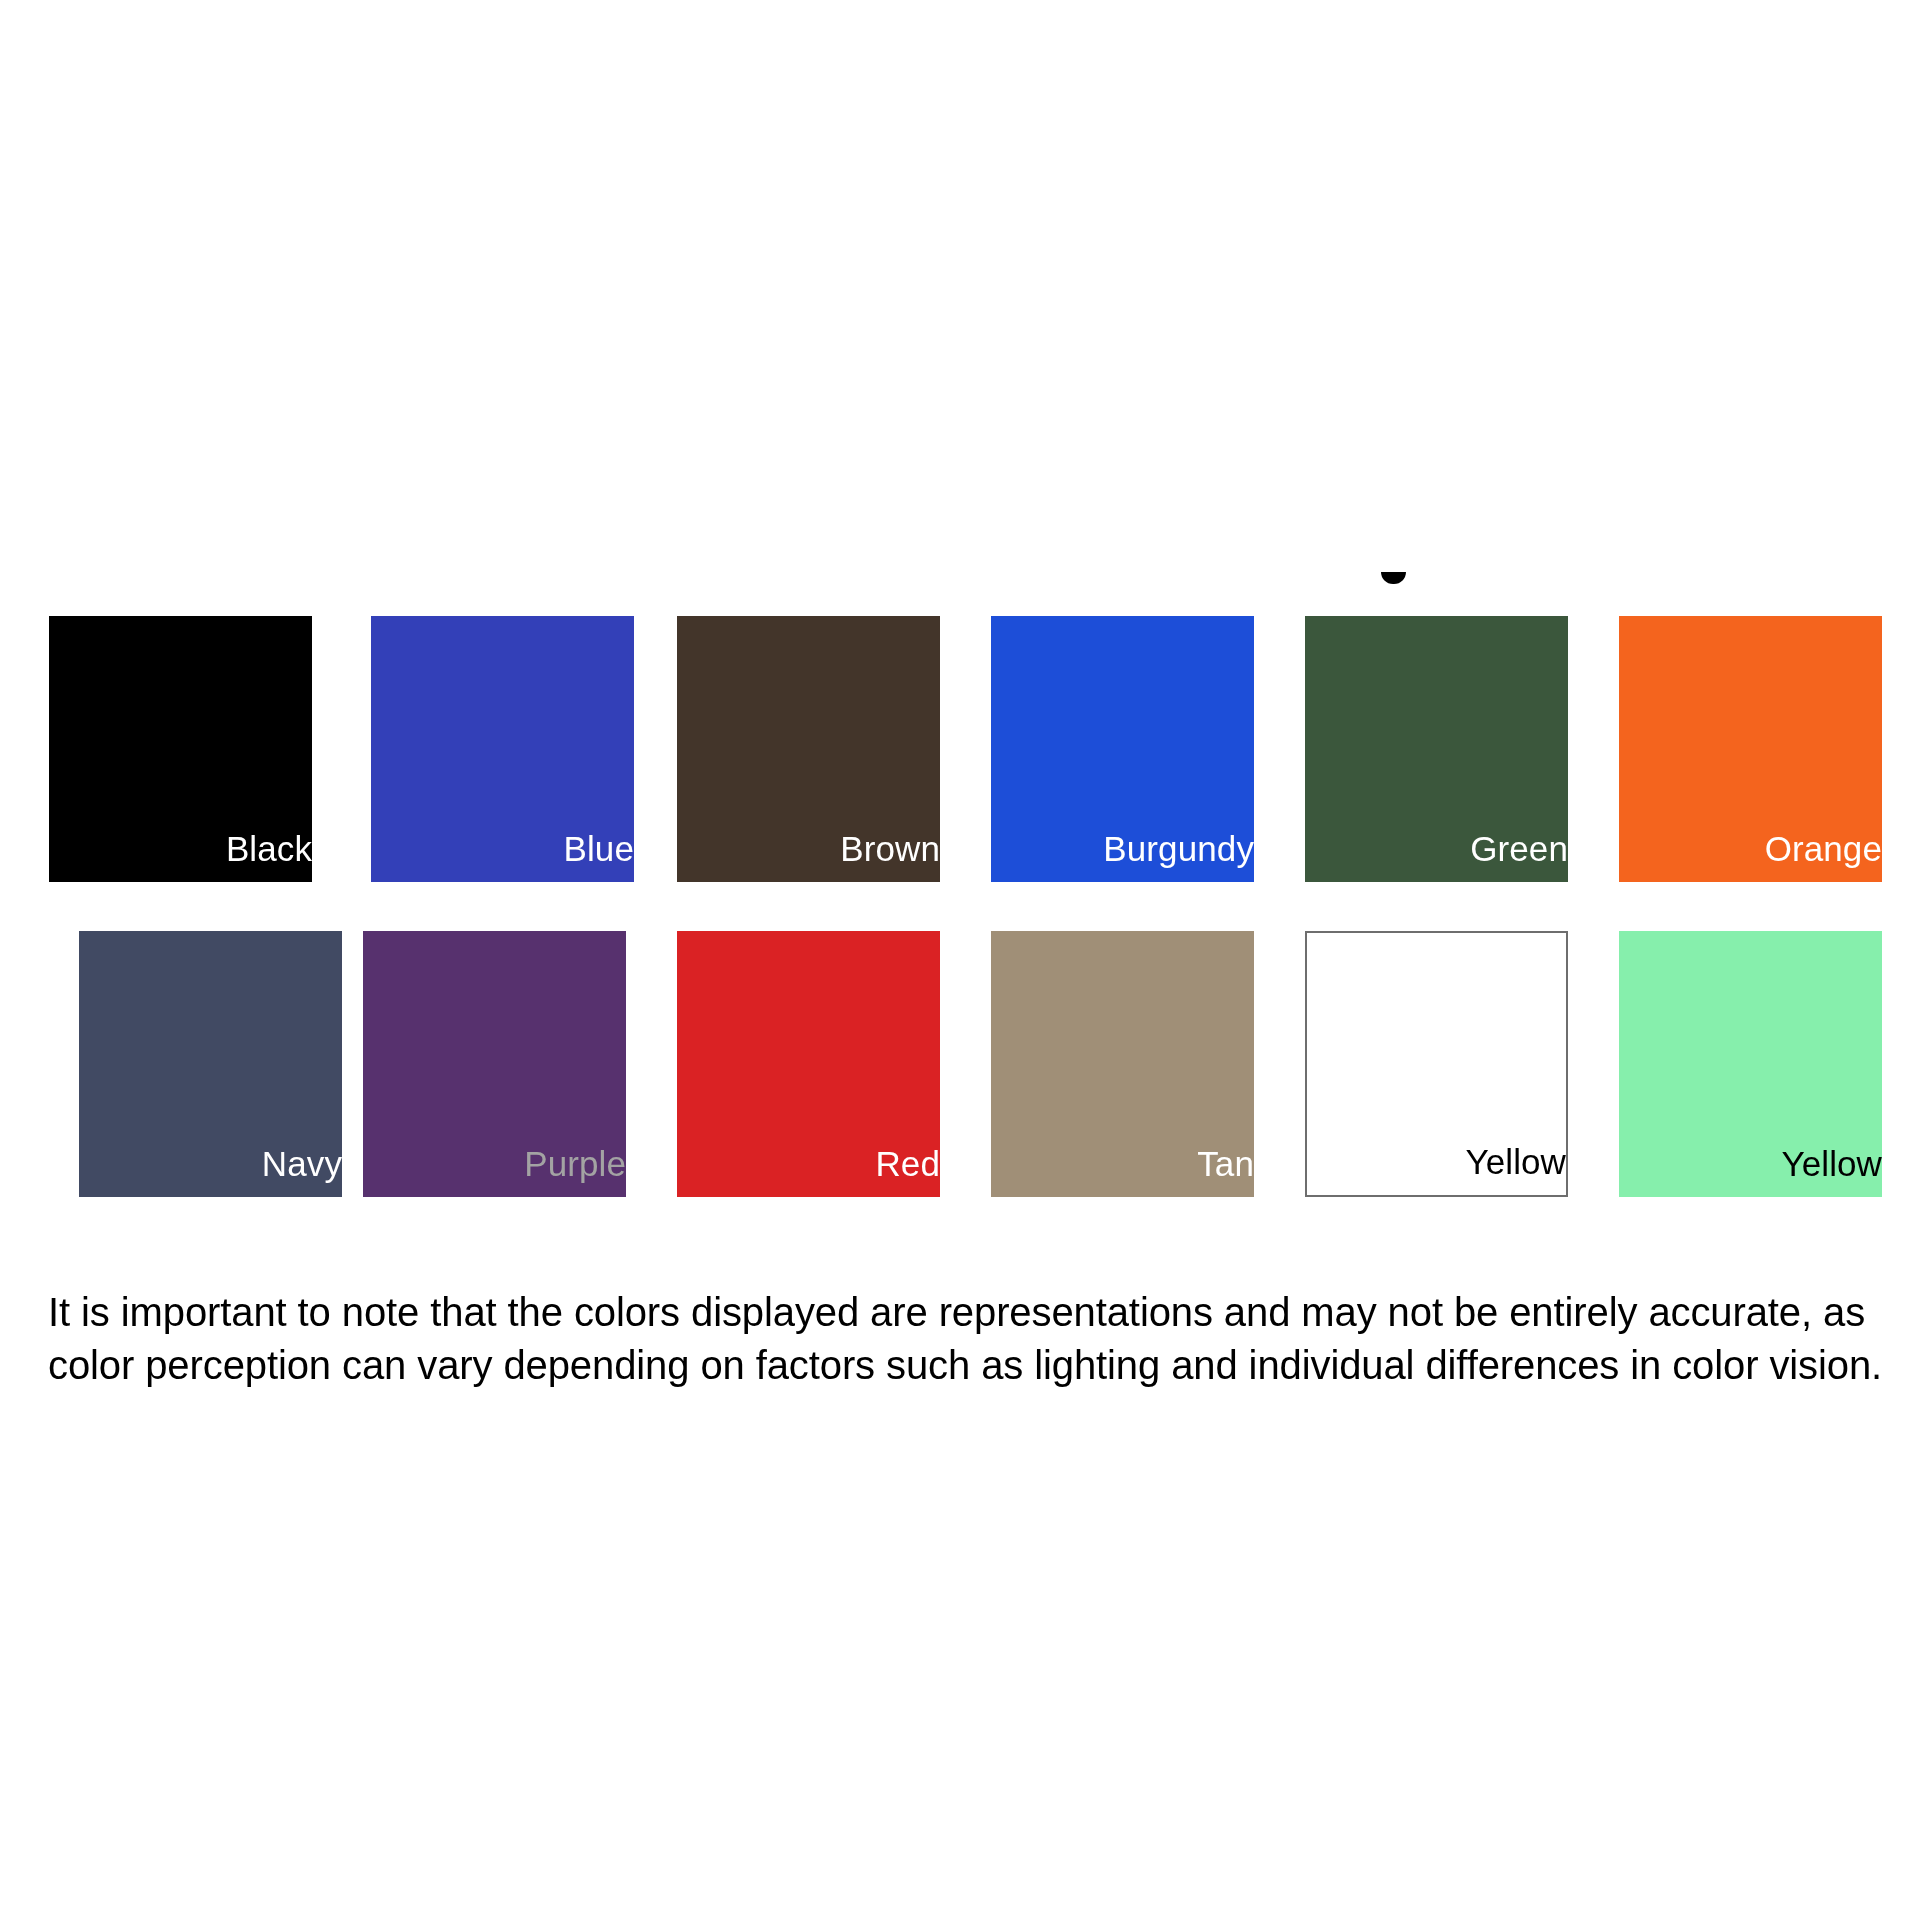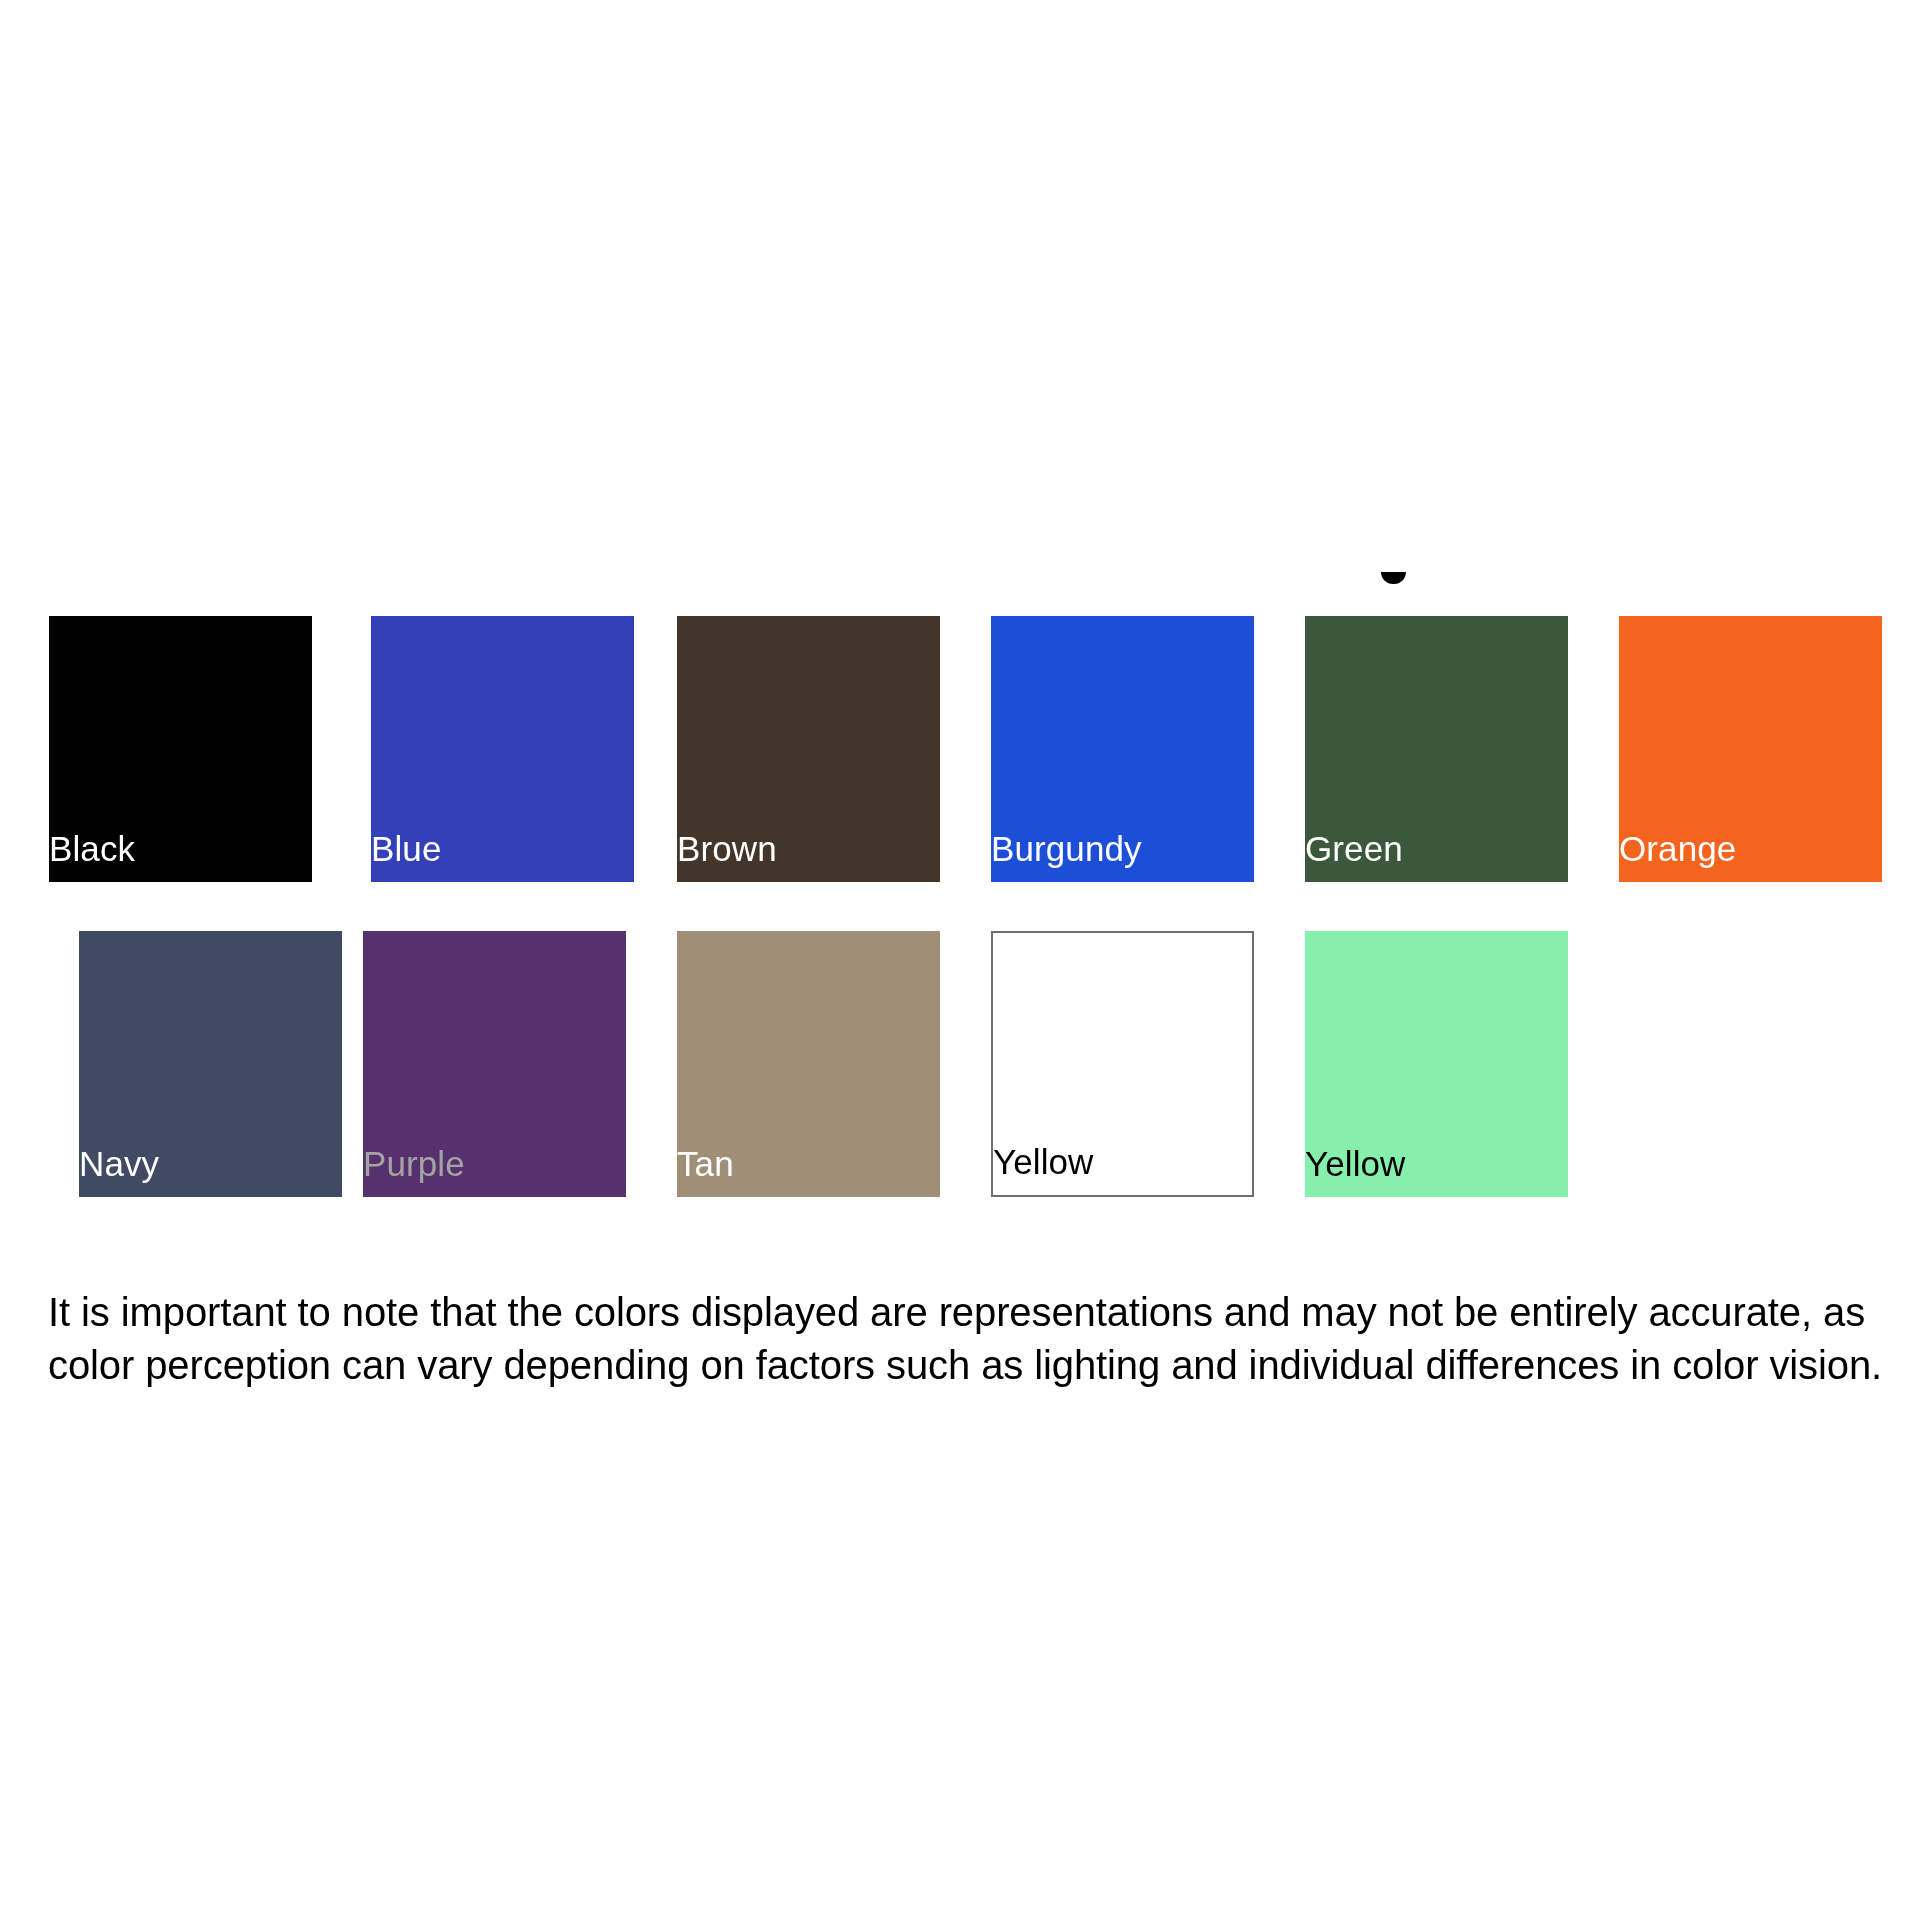--- a/index.html
+++ b/index.html
@@ -52,21 +52,21 @@
     overflow: hidden;
   }
   .swatch.bordered {
     border: 2.2px solid #6e6e6e;
   }
   .swatch-label {
     position: absolute;
     left: 0;
     right: 0;
     bottom: 16px;
-    text-align: left;
+    text-align: right;
     font-family: "Liberation Sans", sans-serif;
     font-size: 35px;
     line-height: 1.0;
     letter-spacing: 0.1px;
     white-space: nowrap;
   }
 
   
   #caption {
     position: absolute;
@@ -105,20 +105,23 @@
       </div>
       <div class="swatch" style="background: rgb(244, 100, 30);">
         <span class="swatch-label" style="color: rgb(255, 255, 255);">Orange</span>
       </div>
       <div class="swatch" style="background: rgb(65, 74, 99); margin-left: 30px;">
         <span class="swatch-label" style="color: rgb(255, 255, 255);">Navy</span>
       </div>
       <div class="swatch" style="background: rgb(87, 49, 110);">
         <span class="swatch-label" style="color: #a3a3a3;">Purple</span>
       </div>
+      <div class="swatch" style="background: rgb(218, 34, 36);">
+        <span class="swatch-label" style="color: rgb(255, 255, 255);">Red</span>
+      </div>
       <div class="swatch" style="background: rgb(160, 143, 119);">
         <span class="swatch-label" style="color: rgb(255, 255, 255);">Tan</span>
       </div>
       <div class="swatch bordered" style="background: rgb(255, 255, 255); border-color: rgb(110, 110, 110);">
         <span class="swatch-label" style="color: rgb(0, 0, 0);">Yellow</span>
       </div>
       <div class="swatch" style="background: #86efac;">
         <span class="swatch-label" style="color: rgb(0, 0, 0);">Yellow</span>
       </div>
     </div>

